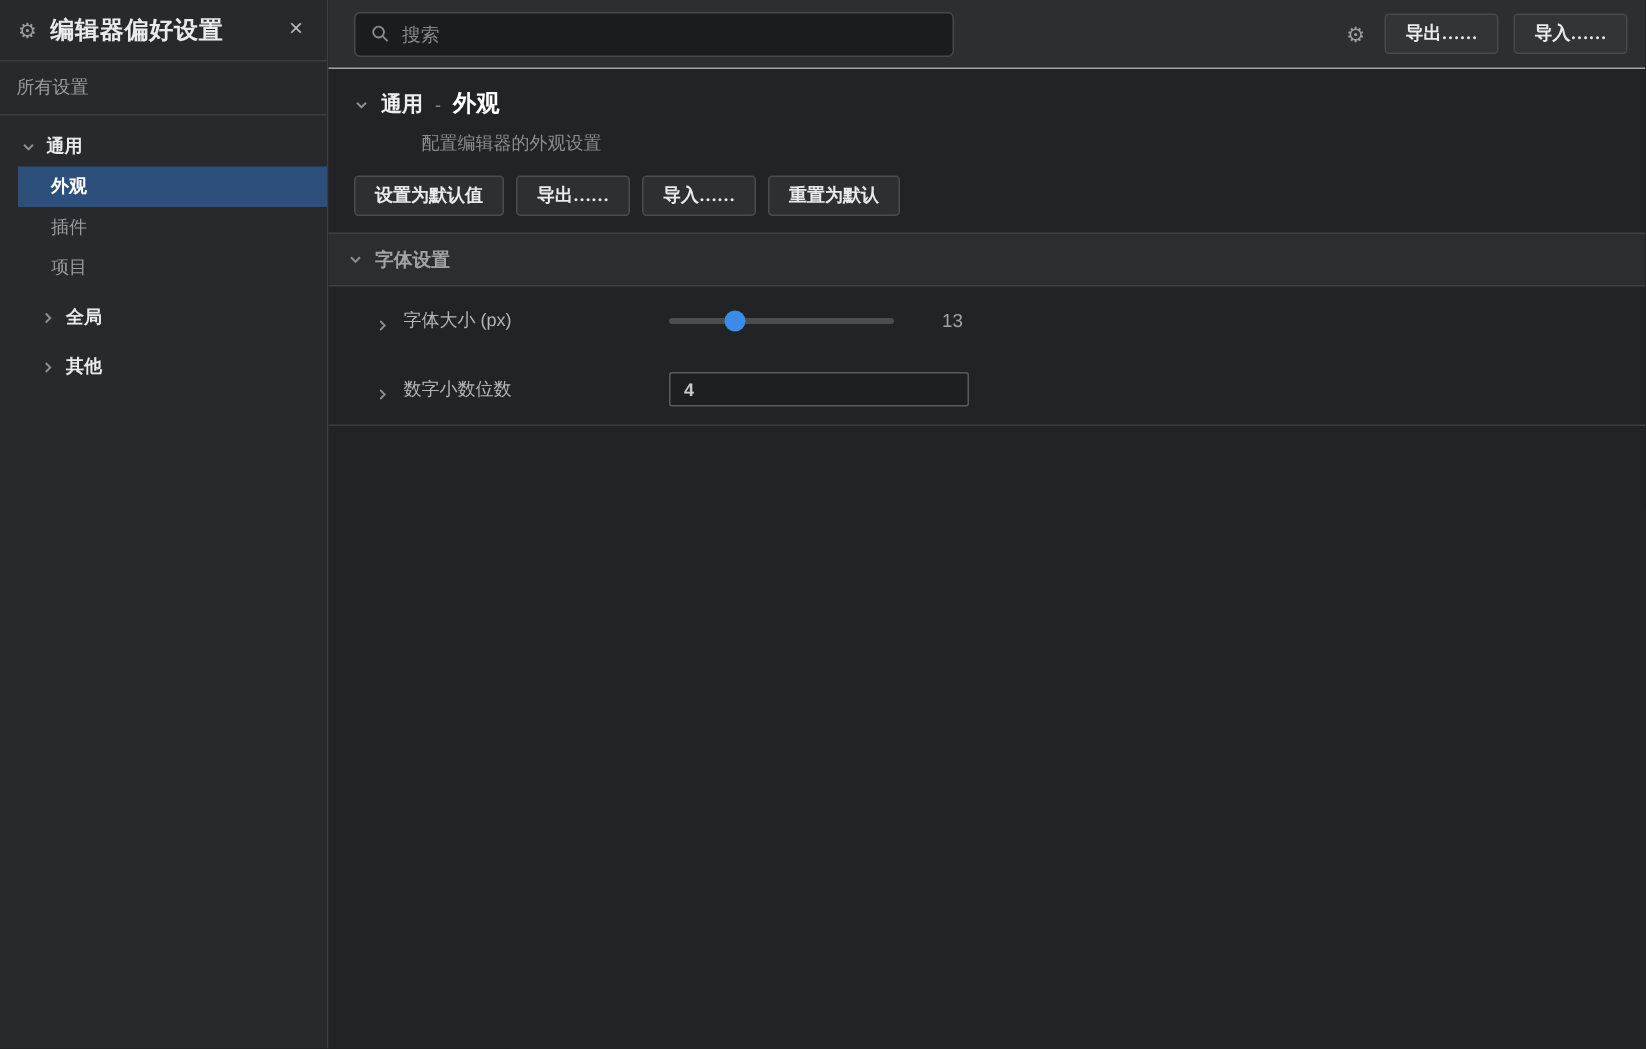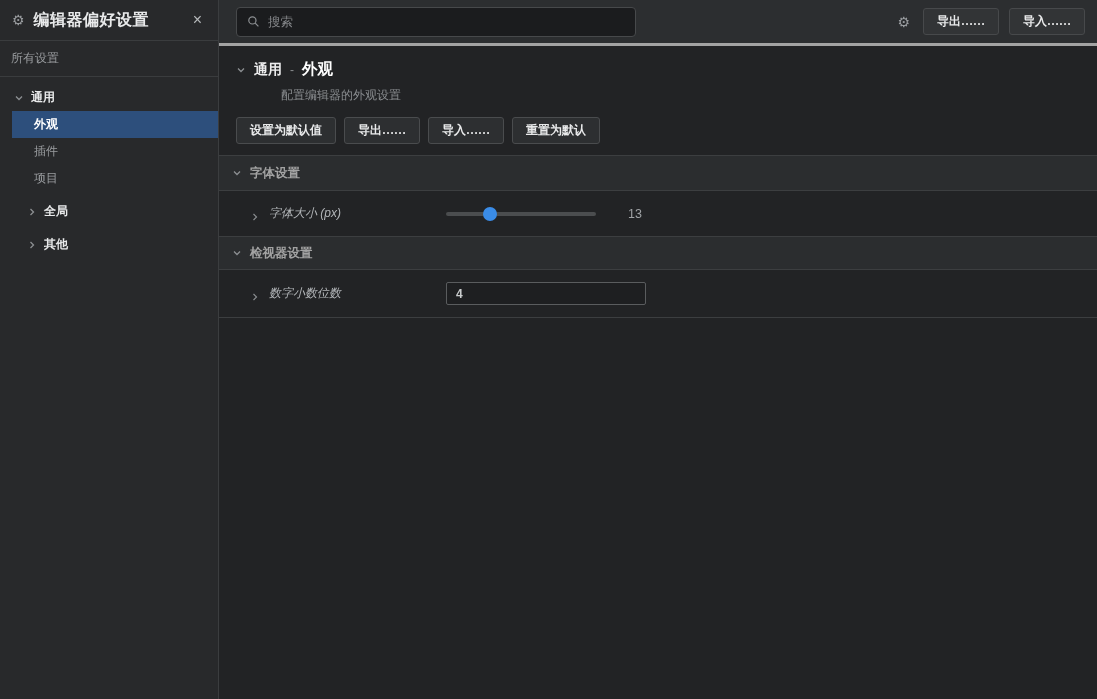--- a/index.html
+++ b/index.html
@@ -43,21 +43,21 @@
   }
   .tree-child.selected {
     margin-left: 12px; padding-left: 22px;
     background: #2d4f7c; color: #ffffff; font-weight: bold;
   }
 
   
   .main { flex: 1; display: flex; flex-direction: column; background: #222325; min-width: 0; }
   .topbar {
     height: 46px; min-height: 46px; background: #2c2e30;
-    border-bottom: 3px solid #a3a3a3;
+    border-bottom: 1px solid #a3a3a3;
     display: flex; align-items: center; padding: 0 12px 0 17px; gap: 10px;
   }
   .search-box {
     width: 400px; height: 30px;
     background: #1b1c1e; border: 1px solid #47494b; border-radius: 4px;
     display: flex; align-items: center; padding: 0 10px; gap: 8px;
   }
   .search-box svg { flex: none; }
   .search-box input {
     flex: 1; background: transparent; border: 0; outline: 0;
@@ -89,21 +89,21 @@
     font-weight: bold; font-size: 12.5px; color: #a3a3a3; cursor: pointer;
   }
   .section-head.compact { height: 34px; }
   .setting-row {
     display: flex; align-items: center; padding-left: 31px;
   }
   .setting-row.h45 { height: 45px; }
   .setting-row.h48 { height: 48px; border-bottom: 1px solid #3c3e40; }
   .row-label {
     width: 196px; display: flex; align-items: flex-end; gap: 9px;
-    color: #b3b6b9; font-size: 12px; cursor: pointer; font-style: italic;
+    color: #b3b6b9; font-size: 12px; cursor: pointer;
   }
   .slider { position: relative; width: 150px; height: 14px; cursor: pointer; }
   .slider-track {
     position: absolute; left: 0; right: 0; top: 5px; height: 4px;
     background: #4b4d4f; border-radius: 2px;
   }
   .slider-thumb {
     position: absolute; top: 0; left: 29%; margin-left: -7px;
     width: 14px; height: 14px; border-radius: 50%;
     background: #3a8ce8; cursor: grab;
@@ -216,28 +216,20 @@
           </span>
           <span>字体大小 (px)</span>
         </div>
         <div class="slider">
           <div class="slider-track"></div>
           <div class="slider-thumb"></div>
         </div>
         <span class="slider-value">13</span>
       </div>
 
-      <div class="section-head compact">
-        <span class="chev">
-          <svg width="10" height="10" viewBox="0 0 10 10">
-              <path d="M2 3.5 L5 6.5 L8 3.5" fill="none" stroke="currentColor" stroke-width="1.3"></path>
-            </svg>
-        </span>
-        <span>检视器设置</span>
-      </div>
       <div class="setting-row h48">
         <div class="row-label">
           <span class="chev">
             <svg width="10" height="10" viewBox="0 0 10 10">
                 <path d="M3.5 2 L6.5 5 L3.5 8" fill="none" stroke="currentColor" stroke-width="1.2"></path>
               </svg>
           </span>
           <span>数字小数位数</span>
         </div>
         <input type="text" class="num-input" value="4" style="">

